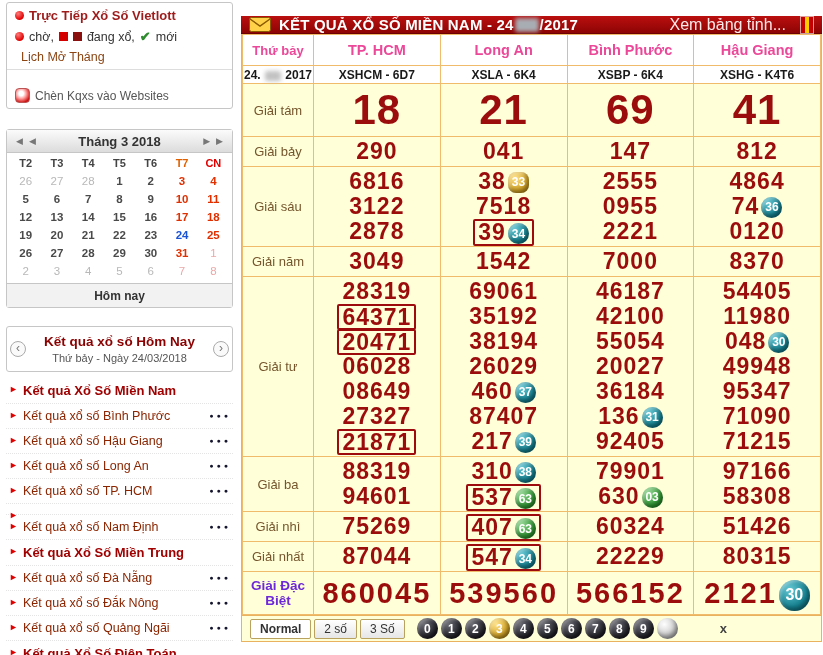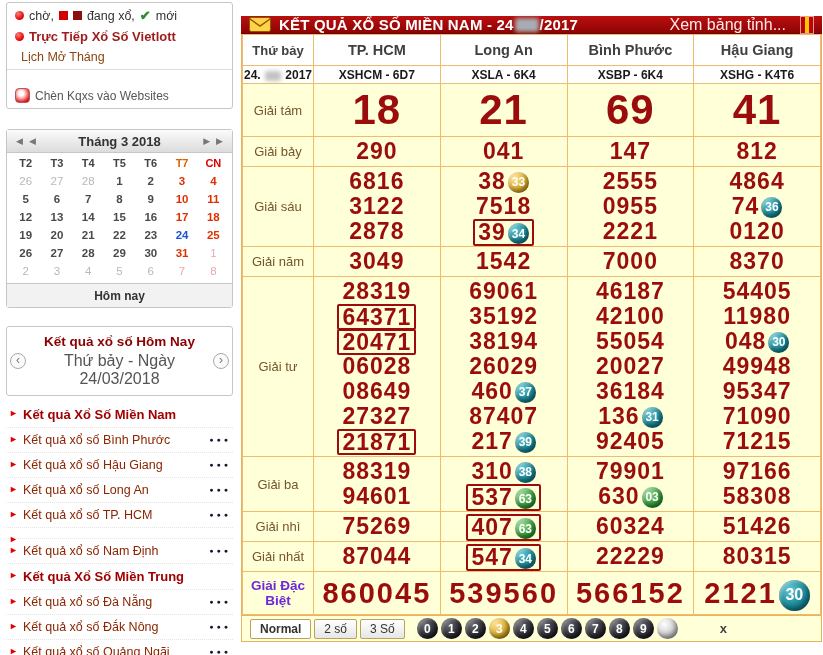--- a/index.html
+++ b/index.html
@@ -35,21 +35,21 @@
   .cal-day { text-align:center; font-size:11.5px; font-weight:bold; color:#4a4a4a; height:18px; line-height:18px; cursor:pointer; }
   .cal-day.we { color:#e03000; }
   .cal-day.out { color:#b8b8b8; font-weight:normal; }
   .cal-day.out.we { color:#eaa8a8; }
   .cal-day.sel { color:#1a53d6; }
   .cal-today { border-top:1px solid #c6c6c6; margin-top:3px; height:24px; line-height:24px; text-align:center;
      font-size:12px; font-weight:bold; color:#333; background:#f2f2f2; cursor:pointer; }
 
   .today-box { margin-top:18px; position:relative; padding:7px 20px; text-align:center; }
   .today-title { font-size:13.5px; font-weight:bold; color:#8b0000; }
-  .today-sub { font-size:16px; color:#555; margin-top:3px; }
+  .today-sub { font-size:11px; color:#555; margin-top:3px; }
   .circ-btn { position:absolute; top:50%; margin-top:-8px; width:16px; height:16px; border-radius:50%;
      border:1px solid #aaa; background:#fafafa; color:#777; font-size:12px; line-height:13px; text-align:center; cursor:pointer; }
   .circ-btn.l { left:3px; } .circ-btn.r { right:3px; }
 
   .links { margin-top:6px; }
   .link-row { position:relative; padding:5px 26px 5px 17px; font-size:12.5px; color:#8b2500;
      border-bottom:1px dotted #e4e4e4; cursor:pointer; white-space:nowrap; }
   .link-row.section { font-weight:bold; font-size:13px; color:#a00000; }
   .link-row .arrow { position:absolute; left:3px; top:6px; color:#e00000; font-size:9px; }
   .link-row .dots { position:absolute; right:2px; top:8px; color:#14142e; font-size:7px; letter-spacing:3px; }
@@ -63,41 +63,41 @@
      filter:blur(2px); vertical-align:-2px; margin:0 1px; }
   .redact.sm { width:16px; height:10px; background:#c2c2c2; }
   .mh-spacer { flex:1; }
   .mh-link { font-size:16px; color:#ffe9e9; margin-right:14px; cursor:pointer; white-space:nowrap; }
   .flag { display:flex; width:14px; height:18px; border:1px solid rgba(255,255,255,.6); flex:none; }
   .flag i { flex:1; } .flag .f1{background:#c40000;} .flag .f2{background:#ffcc00;} .flag .f3{background:#c40000;}
 
   .results-wrap { border:1px solid #e8b25e; border-top:none; background:#ffffd8; }
   table.results { width:100%; border-collapse:collapse; table-layout:fixed; }
   table.results td { border:1px solid #f0bb6a; text-align:center; vertical-align:middle; }
-  .head-row td { background:#fff; height:31px; color:#404040; font-weight:bold; font-size:14.5px; cursor:pointer; }
+  .head-row td { background:#fff; height:31px; color:#ec4899; font-weight:bold; font-size:14.5px; cursor:pointer; }
   .head-row td.day-label { font-size:13px; cursor:default; }
   .code-row td { background:#fff; height:18px; font-size:12px; font-weight:bold; color:#1a1a1a; cursor:pointer; }
   .code-row td.date-cell { cursor:default; }
 
   .prize-label { font-size:13px; color:#75552d; background:#ffffd8; }
   .prize-label.special { font-weight:bold; color:#6d28d9; font-size:13.5px; }
   .prize-cell { padding:2px 0; }
   .num { color:#9b0d0d; font-weight:bold; letter-spacing:1px; white-space:nowrap; }
   .num-line { line-height:25px; height:25px; }
   .md .num { font-size:23px; }
   .xl .num-line { line-height:48px; height:48px; } .xl .num { font-size:42px; }
   .lg .num-line { line-height:38px; height:38px; } .lg .num { font-size:29px; letter-spacing:2px; }
   .num.boxed { border:2px solid #9e0b0f; border-radius:2px; padding:0 3px; display:inline-block; line-height:22px; }
 
   .ball { display:inline-flex; align-items:center; justify-content:center; width:21px; height:21px; border-radius:50%;
      color:#fff; font-size:12px; font-weight:bold; vertical-align:middle; margin-left:2px; letter-spacing:0;
      box-shadow:inset -2px -3px 4px rgba(0,0,0,.35), inset 2px 2px 3px rgba(255,255,255,.35); }
   .ball.teal  { background:radial-gradient(circle at 35% 30%, #63c6d2, #15808f 60%, #0a5f6c); }
   .ball.green { background:radial-gradient(circle at 35% 30%, #8fd48f, #2f9632 60%, #1c6f1f); }
-  .ball.gold  { background:radial-gradient(circle at 35% 30%, #ffe389, #d2a327 60%, #9c7410); }
+  .ball.gold  { background:radial-gradient(circle at 35% 30%, #ffe389, #d2a327 60%, #9c7410);border-radius:8px; }
   .ball.lgball { width:31px; height:31px; font-size:16px; }
 
   .toolbar { display:flex; align-items:center; gap:4px; height:26px; padding:0 0 0 8px;
      border-top:1px solid #e8b25e; background:#ffffd8; }
   .tb-buttons { display:flex; gap:3px; margin-right:8px; }
   .tb-btn { font-size:12px; color:#333; background:linear-gradient(#ffffff,#e6e6e6); border:1px solid #b9a15f;
      border-radius:2px; padding:2px 9px; cursor:pointer; white-space:nowrap; }
   .tb-btn.sel { background:#ffffff; font-weight:bold; }
   .tb-balls { display:flex; gap:3px; align-items:center; }
   .tball { width:21px; height:21px; border-radius:50%; display:inline-flex; align-items:center; justify-content:center;
@@ -109,30 +109,30 @@
   .tb-x { margin-left:38px; font-size:13px; font-weight:bold; color:#444; cursor:pointer; }
 </style>
 </head>
 <body>
 
 <div class="sidebar">
 
   <div class="box live-box">
     <div class="live-row">
       <span class="dot-red"></span>
+      <span class="live-title">Trực Tiếp Xổ Số Vietlott</span>
+    </div>
+    <div class="live-row">
+      <span class="dot-red"></span>
       <span>chờ,</span>
       <span class="sq a"></span>
       <span class="sq b"></span>
       <span>đang xổ,</span>
       <span class="chk">✔</span>
       <span>mới</span>
-    </div>
-    <div class="live-row">
-      <span class="dot-red"></span>
-      <span class="live-title">Trực Tiếp Xổ Số Vietlott</span>
     </div>
     <div class="live-row sched">Lịch Mở Tháng</div>
     <div class="live-row embed-row">
       <span class="embed-icon"></span>
       <span>Chèn Kqxs vào Websites</span>
     </div>
   </div>
 
   <div class="box calendar">
     <div class="cal-header">

